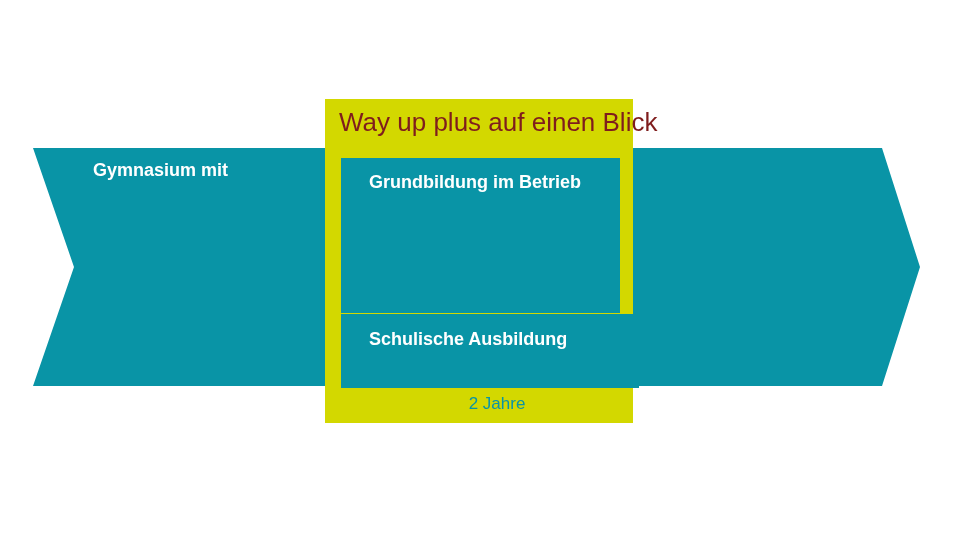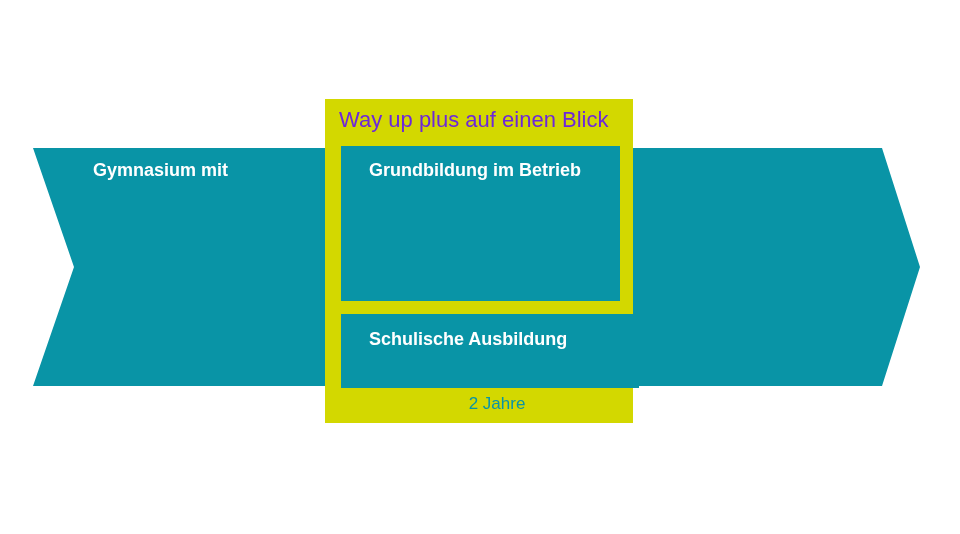--- a/index.html
+++ b/index.html
@@ -38,33 +38,33 @@
     left: 325px;
     top: 99px;
     width: 308px;
     height: 324px;
     background: #d3d800;
   }
   .panel-title {
     position: absolute;
     left: 14px;
     top: 10px;
-    font-size: 22px;
+    font-size: 26px;
     line-height: 1;
     font-weight: normal;
-    color: #6d28d9;
+    color: #7f1d1d;
     white-space: nowrap;
   }
   .stage-box {
     position: absolute;
     left: 16px;
     width: 279px;
     background: #0994a6;
   }
-  .stage-box-1 { top: 47px; height: 155px; }
+  .stage-box-1 { top: 59px; height: 155px; }
   .stage-box-2 { top: 215px; height: 74px; padding-left: 19px; }
   .stage-label {
     position: absolute;
     left: 28px;
     color: #ffffff;
     font-weight: bold;
     font-size: 18px;
     line-height: 25px;
     white-space: nowrap;
   }

